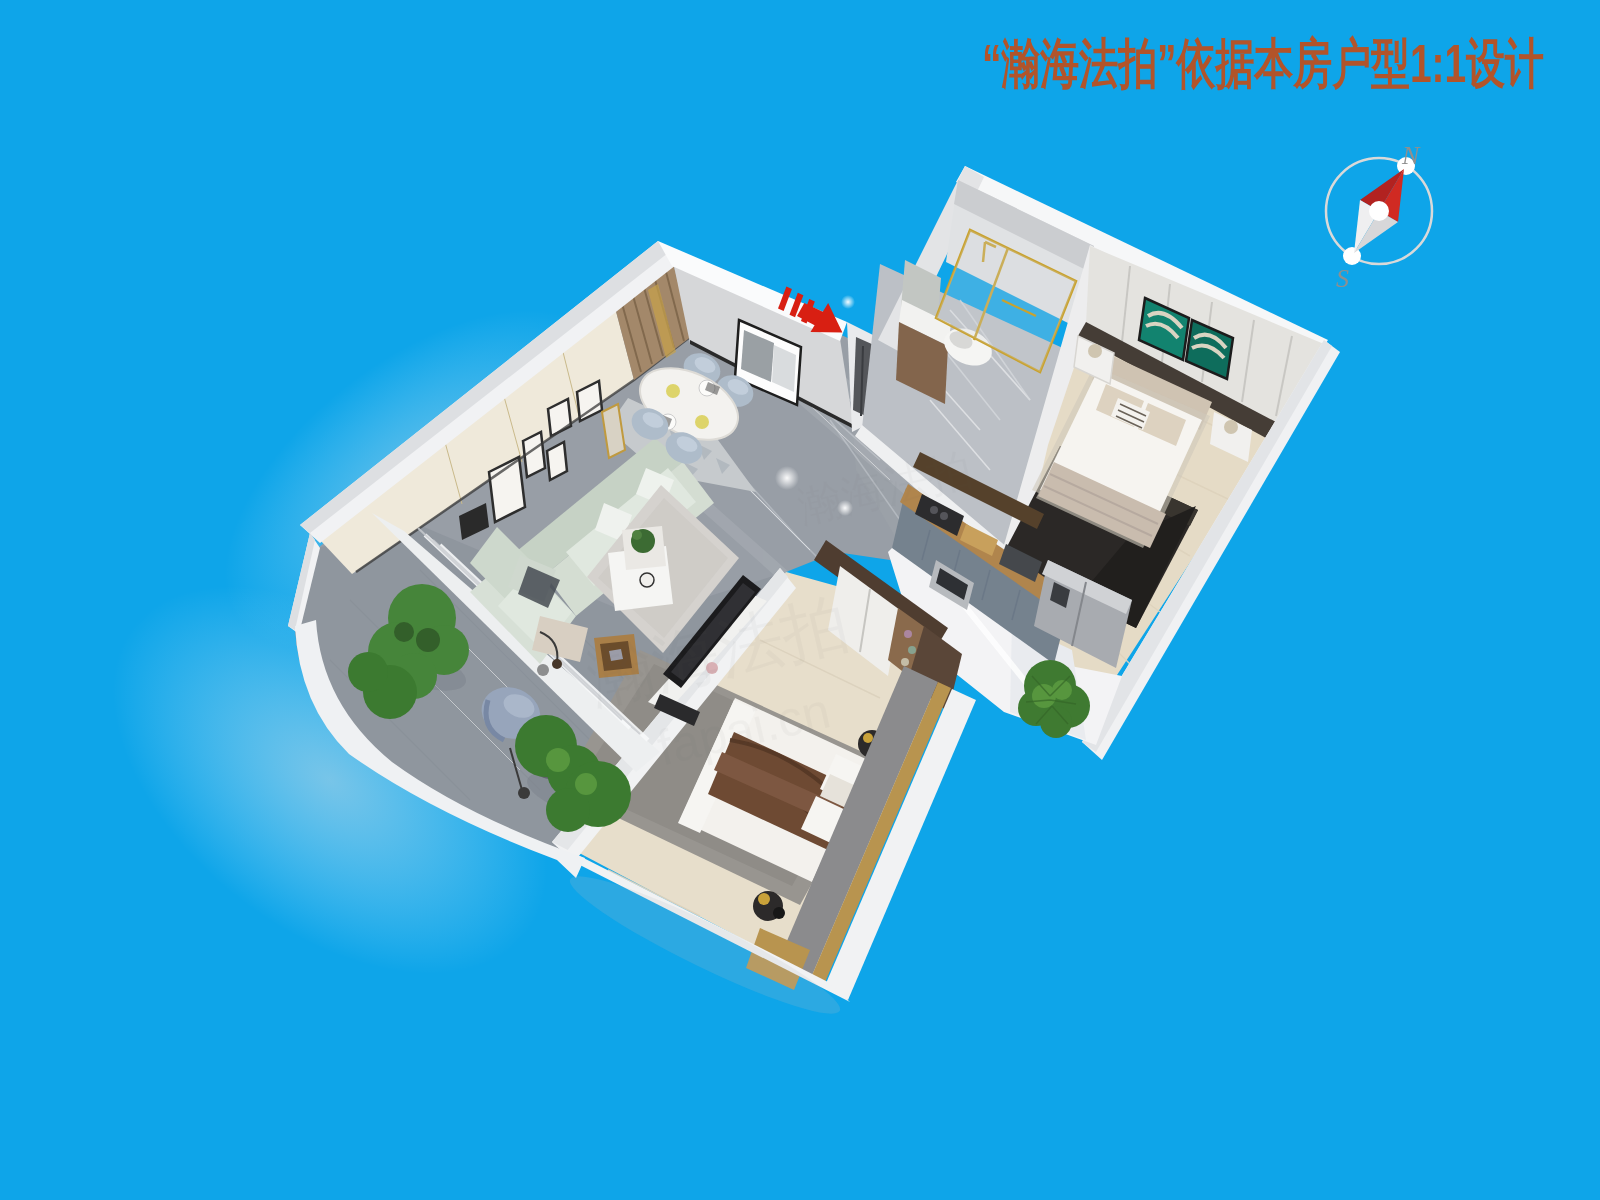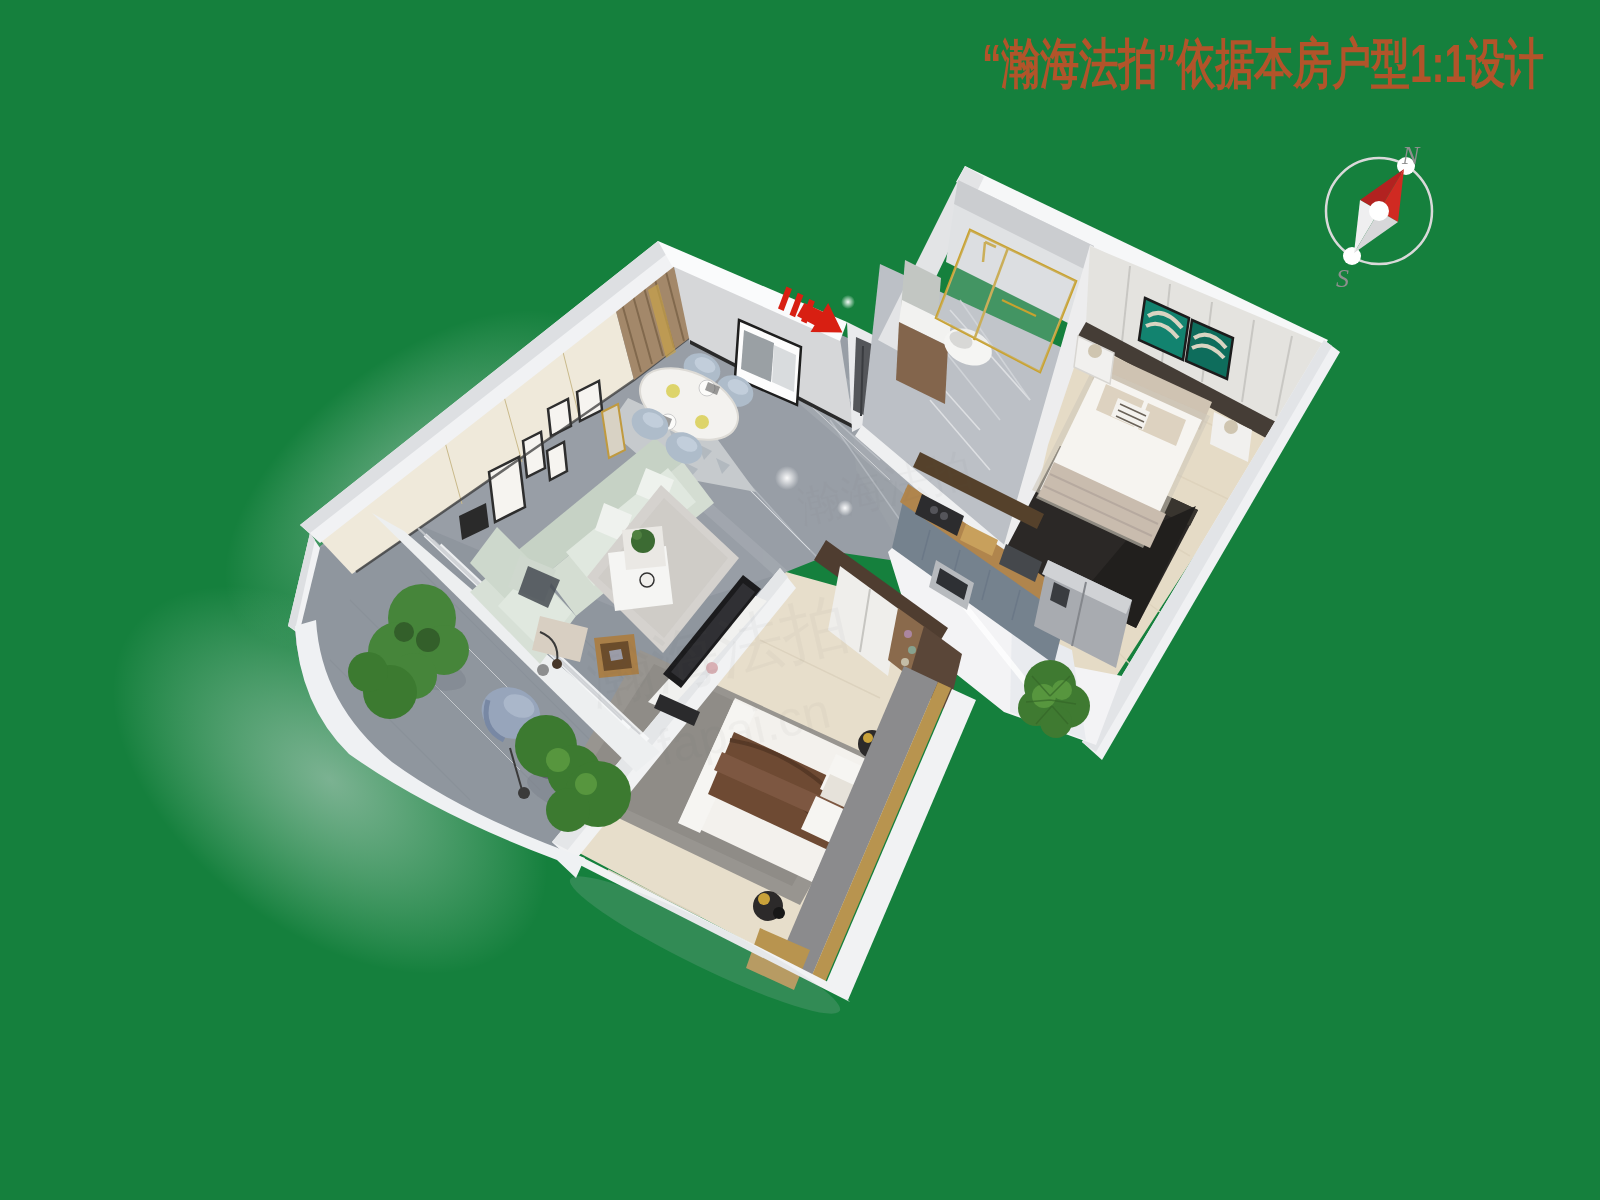--- a/index.html
+++ b/index.html
@@ -1,16 +1,16 @@
 <!DOCTYPE html>
 <html><head>
 <meta charset="utf-8">
 <style>
   html,body{margin:0;padding:0;background:#ffffff;}
-  .page{position:relative;width:1600px;height:1200px;background:#15803d;overflow:hidden;
+  .page{position:relative;width:1600px;height:1200px;background:#0ea5e9;overflow:hidden;
         font-family:"Liberation Sans", sans-serif;}
   svg{position:absolute;left:0;top:0;}
 </style>
 </head>
 <body>
 <div class="page">
 <svg width="1600" height="1200" viewBox="0 0 1600 1200">
 <defs>
   <radialGradient id="spot" cx="0.5" cy="0.5" r="0.5">
     <stop offset="0" stop-color="#ffffff" stop-opacity="0.95"></stop>

